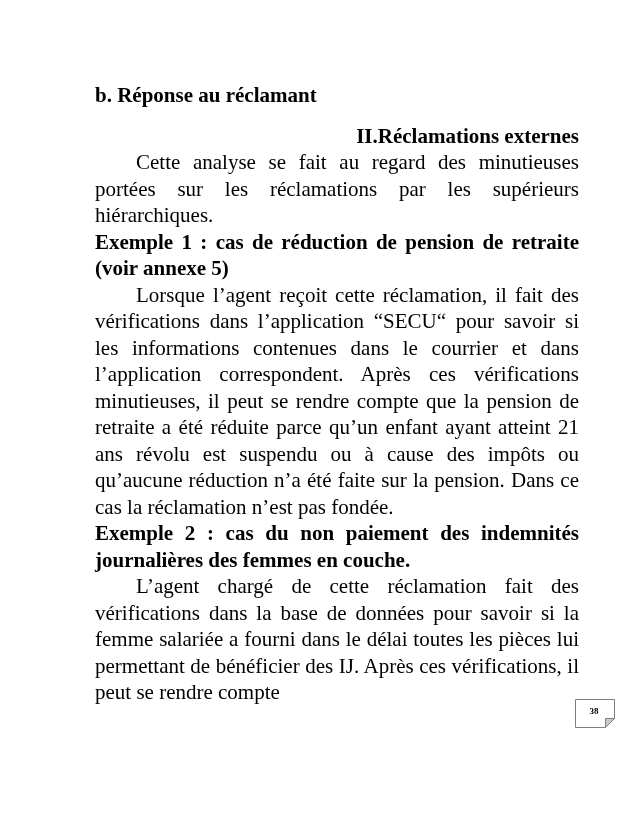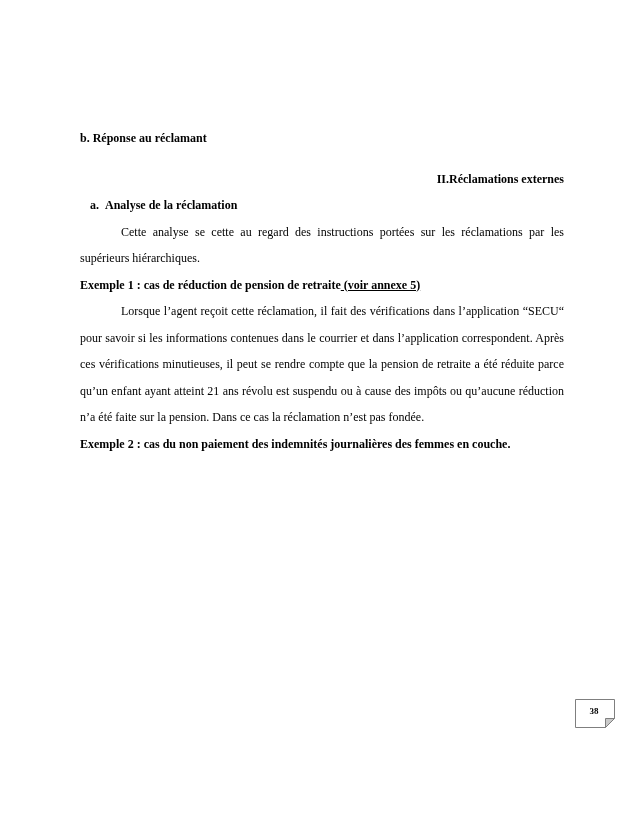--- a/index.html
+++ b/index.html
@@ -11,27 +11,26 @@
     position: relative;
     width: 638px;
     height: 826px;
     background: #ffffff;
     font-family: "Liberation Serif", serif;
     color: #000000;
     overflow: hidden;
   }
   .text-block {
     position: absolute;
-    left: 80px;
+    left: 95px;
     top: 82px;
     width: 484px;
-    font-size: 12px;
+    font-size: 21px;
     line-height: 26.5px;
     text-align: justify;
-    margin-top: 43px;
   }
   .text-block p { margin: 0; }
   .heading {
     font-weight: bold;
     text-align: left;
   }
   .indent { text-indent: 41px; }
   .sec-heading {
     font-weight: bold;
     text-align: right;
@@ -45,21 +44,21 @@
   .sub-heading {
     font-weight: bold;
     text-align: left;
     margin-left: 10px !important;
   }
   .sub-heading .sub-num {
     display: inline-block;
     width: 15px;
   }
   .bold-italic { font-weight: bold; }
-  .bold { font-weight: bold; text-decoration: underline; }
+  .bold { font-weight: bold; }
   .page-number-box {
     position: absolute;
     left: 575px;
     top: 699px;
     font-weight: bold;
   }
 </style>
 </head>
 <body>
 
@@ -68,34 +67,32 @@
   <div class="text-block">
 
     <p class="heading">b. Réponse au réclamant</p>
 
 
 
     <p class="sec-heading">
       <span class="sec-num">II.</span><span>Réclamations externes</span>
     </p>
 
-    <p class="sub-heading">
-      <span class="sub-num">a.</span><span>Analyse de la réclamation</span>
-    </p>
 
-    <p class="indent">Cette analyse se cette au regard des instructions portées sur les réclamations par les supérieurs hiérarchiques.</p>
+    <p class="indent">Cette analyse se fait au regard des minutieuses portées sur les réclamations par les supérieurs hiérarchiques.</p>
 
     <p>
       <span class="bold-italic">Exemple 1 : cas de réduction de pension de retraite</span><span class="bold"> (voir annexe 5)</span>
     </p>
 
     <p class="indent">Lorsque l’agent reçoit cette réclamation, il fait des vérifications dans l’application “SECU“ pour savoir si les informations contenues dans le courrier et dans l’application correspondent. Après ces vérifications minutieuses, il peut se rendre compte que la pension de retraite a été réduite parce qu’un enfant ayant atteint 21 ans révolu est suspendu ou à cause des impôts ou qu’aucune réduction n’a été faite sur la pension. Dans ce cas la réclamation n’est pas fondée.</p>
 
     <p class="bold-italic">Exemple 2 : cas du non paiement des indemnités journalières des femmes en couche.</p>
 
+    <p class="indent">L’agent chargé de cette réclamation fait des vérifications dans la base de données pour savoir si la femme salariée a fourni dans le délai toutes les pièces lui permettant de bénéficier des IJ. Après ces vérifications, il peut se rendre compte</p>
 
   </div>
 
   <div class="page-number-box">
     <svg width="41" height="29">
       <path d="M0.5,0.5 H39.5 V19.5 L30.5,28.5 H0.5 Z" fill="#ffffff" stroke="#7f7f7f" stroke-width="1"></path>
       <path d="M30.5,28.5 L30.5,19.5 L39.5,19.5 Z" fill="#c9c9c9" stroke="#7f7f7f" stroke-width="1"></path>
       <text x="19" y="15" font-size="9" font-family="Liberation Serif, serif" fill="#000000" text-anchor="middle">38</text>
     </svg>
   </div>

